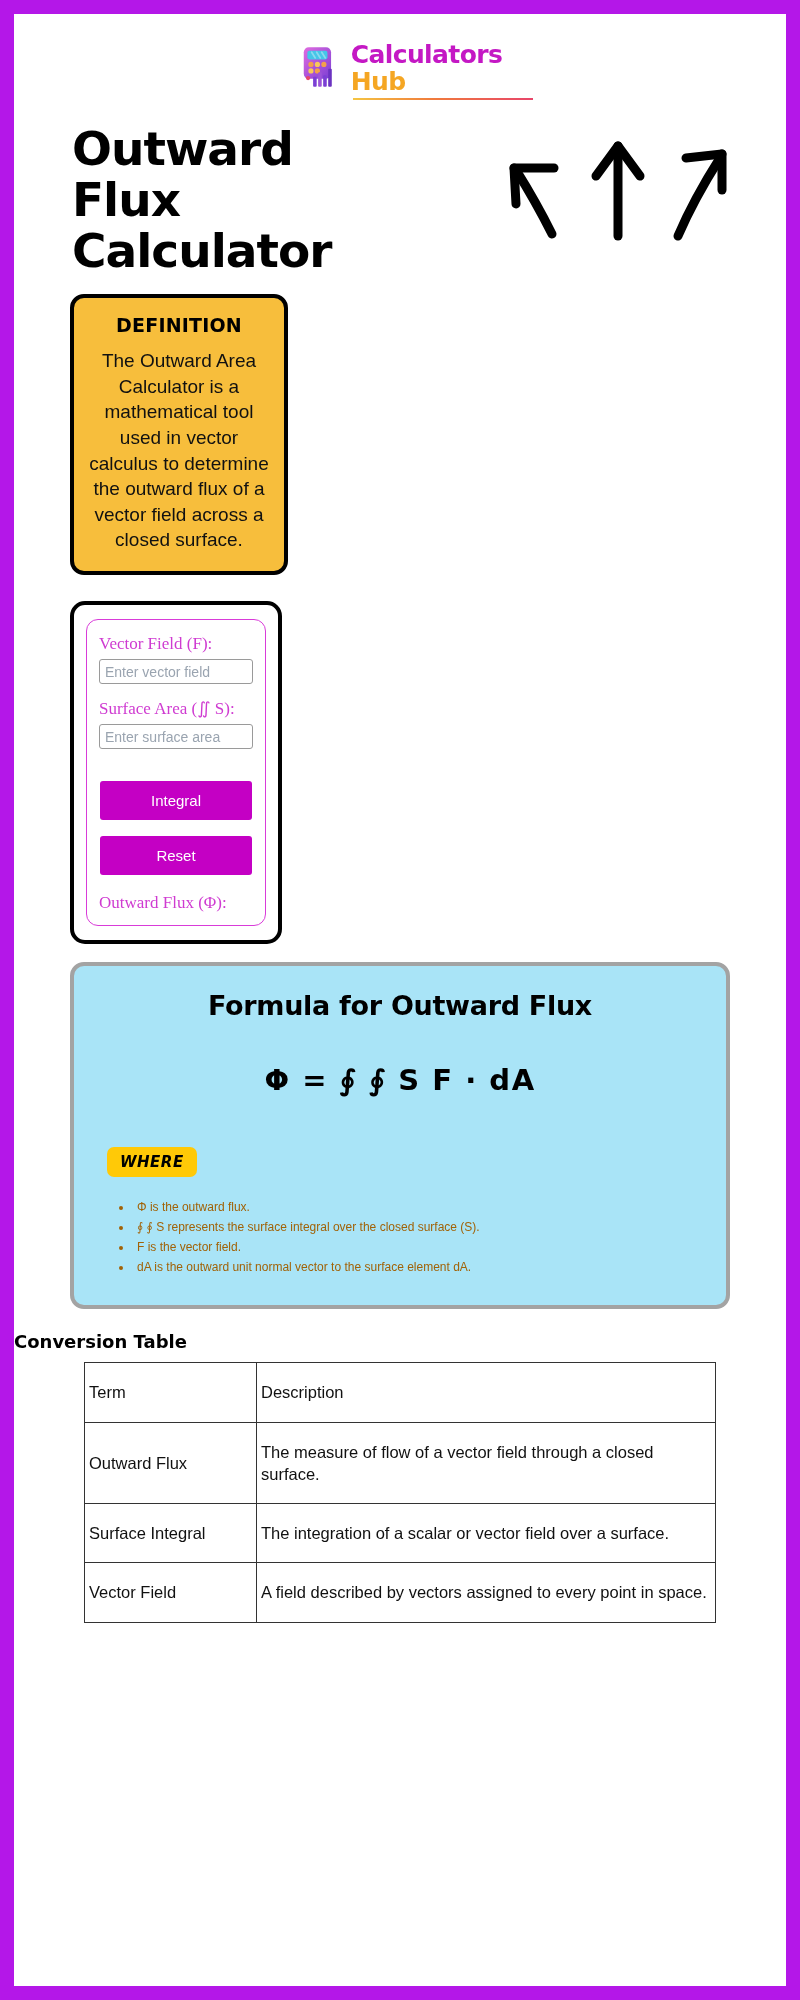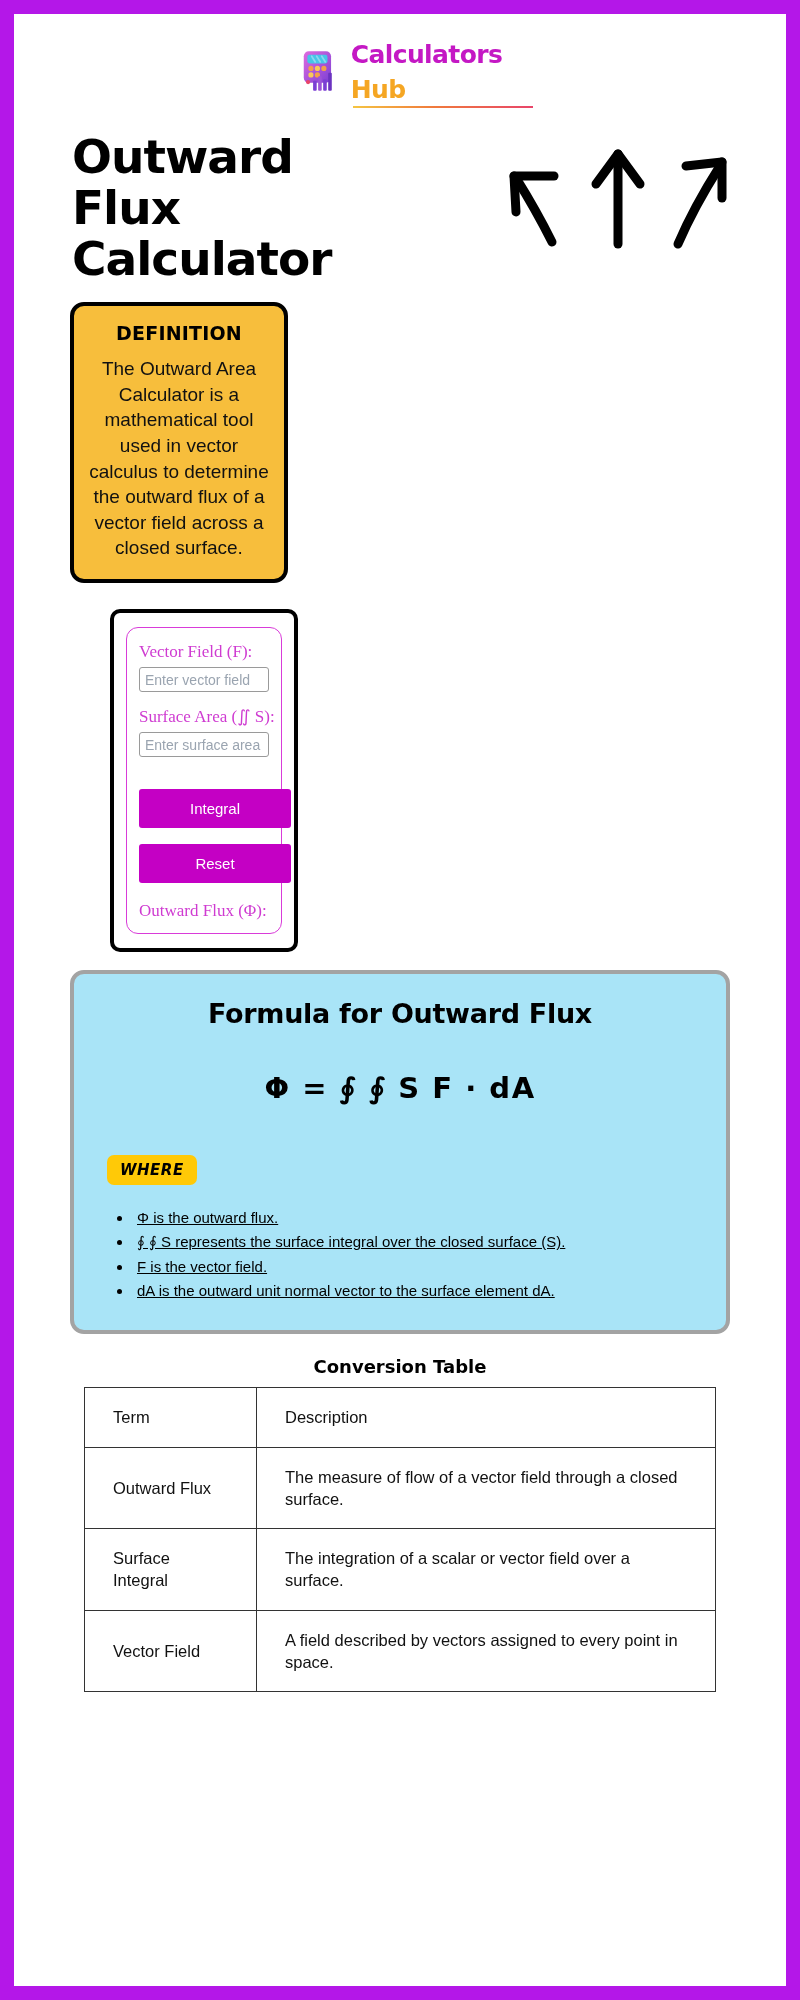--- a/index.html
+++ b/index.html
@@ -50,21 +50,21 @@
     letter-spacing: -0.6px;
     display: block;
   }
   .logo-line2 {
     font-family: "DejaVu Sans", sans-serif;
     font-size: 25px;
     font-weight: 700;
     color: #F5A623;
     letter-spacing: -0.6px;
     display: block;
-    margin-top: 10px;
+    margin-top: 2px;
   }
   .logo-rule {
     position: absolute;
     left: 2px;
     bottom: -6px;
     width: 180px;
     height: 2px;
     background: linear-gradient(90deg, #F5C542 0%, #F07A3C 45%, #E8456A 100%);
   }
 
@@ -121,26 +121,25 @@
     letter-spacing: 0.2px;
   }
   .def-body {
     font-family: "Liberation Sans", sans-serif;
     font-size: 19px;
     line-height: 1.35;
     color: #111;
   }
 
   .calc-card {
-    width: 188px;
+    width: 212px;
     background: #ffffff;
     border: 4px solid #000000;
-    border-radius: 10px;
+    border-radius: 15px;
     padding: 14px 12px;
-    margin-left: 40px;
   }
   .calc-inner {
     border: 1.5px solid #D93BD9;
     border-radius: 12px;
     padding: 14px 12px 10px;
   }
   .field-label {
     font-family: "Liberation Serif", serif;
     font-size: 17px;
     color: #CF3BD1;
@@ -221,47 +220,46 @@
     letter-spacing: 0.5px;
     padding: 6px 13px;
     border-radius: 7px;
   }
   .where-list {
     margin: 22px 0 0 26px;
     padding: 0;
   }
   .where-list li {
     font-family: "Liberation Sans", sans-serif;
-    font-size: 15px;
+    font-size: 12px;
     line-height: 1.42;
-    color: #000000;
+    color: #a16207;
     margin-bottom: 3px;
     padding-left: 4px;
-    text-decoration: underline;
   }
 
   
   .table-title {
-    text-align: center;
+    text-align: left;
     font-family: "DejaVu Sans", sans-serif;
     font-weight: 700;
     font-size: 18px;
     color: #000;
     margin-top: 22px;
     margin-bottom: 10px;
   }
   table.conv {
     width: 632px;
     margin: 0 auto;
     border-collapse: collapse;
     table-layout: fixed;
   }
   table.conv th, table.conv td {
     border: 1.5px solid #333;
-    padding: 18px 28px;
+    padding: 18px 4px;
     text-align: left;
     vertical-align: middle;
     font-family: "Liberation Sans", sans-serif;
     font-size: 16.5px;
     color: #111;
     line-height: 1.35;
     font-weight: 400;
   }
   table.conv col.c1 { width: 172px; }
 </style>

